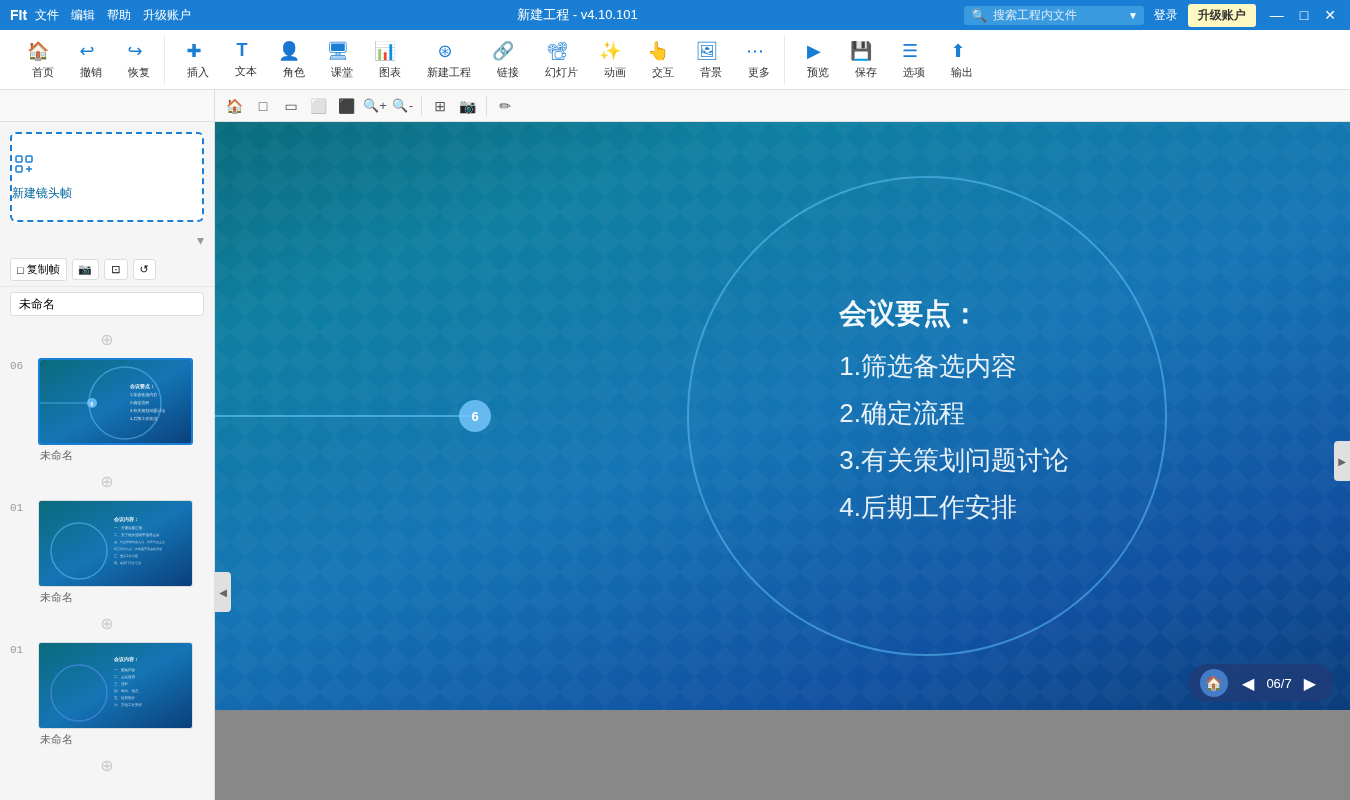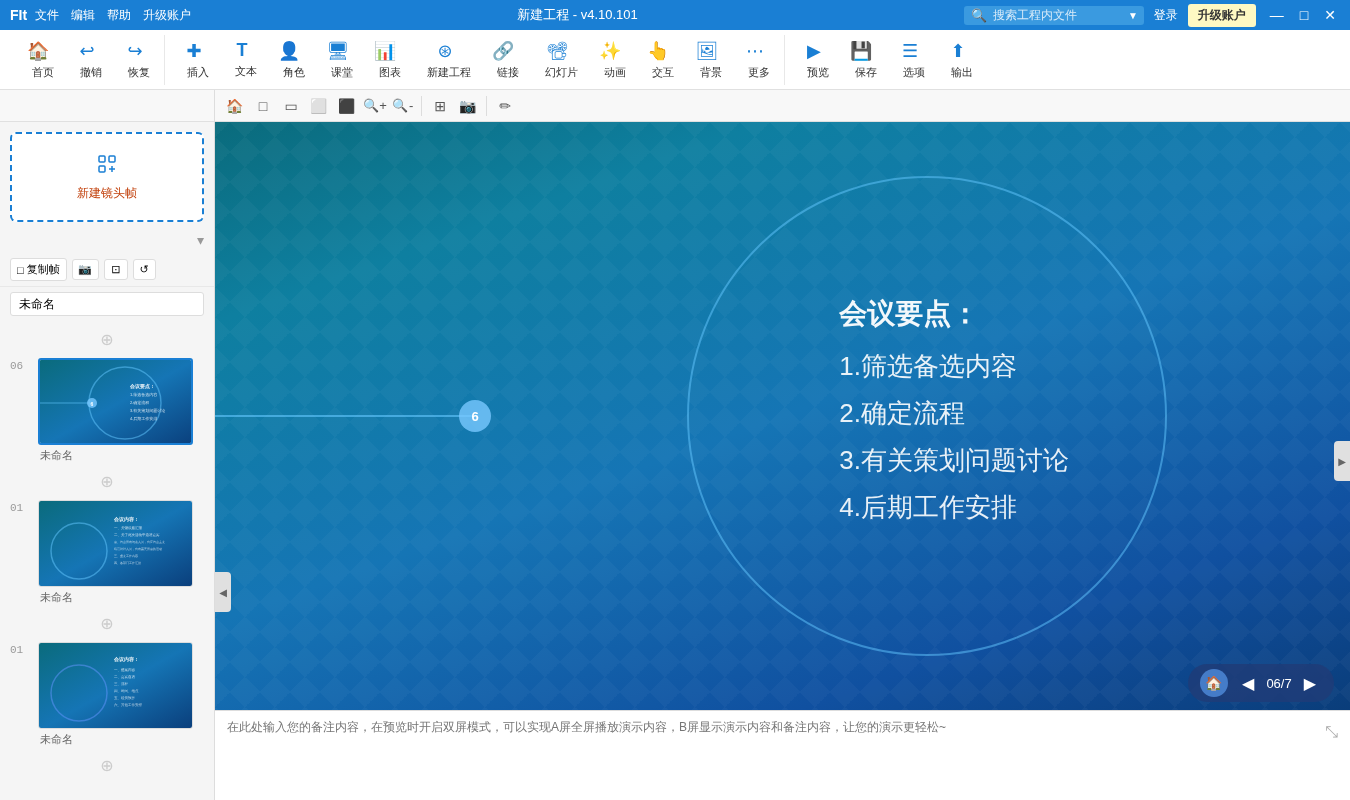--- a/index.html
+++ b/index.html
@@ -71,25 +71,25 @@
       flex-direction: column;
       overflow: hidden;
     }
     .new-frame-btn {
       margin: 10px;
       border: 2px dashed #1a7fd4;
       border-radius: 6px;
       height: 90px;
       display: flex;
       flex-direction: column;
-      align-items: center;
+      align-items: flex-start;
       justify-content: center;
       cursor: pointer;
       background: white;
-      color: #c2410c;
+      color: #0369a1;
     }
     .new-frame-btn .plus-icon { font-size: 20px; }
     .new-frame-btn .label { font-size: 12px; margin-top: 4px; }
 
     .frame-controls {
       display: flex; align-items: center; gap: 5px; padding: 5px 10px;
       border-bottom: 1px solid #e8e8e8;
     }
     .frame-ctrl-btn {
       display: flex; align-items: center; gap: 3px; border: 1px solid #ddd;
@@ -545,20 +545,16 @@
       </div>
 
       <div class="slide-nav-bar">
         <div class="slide-home-btn">🏠</div>
         <span class="slide-nav-btn">◀</span>
         <span class="slide-nav-page">06/7</span>
         <span class="slide-nav-btn">▶</span>
       </div>
     </div>
 
-    <div class="notes-area">
-      <textarea class="notes-input" placeholder="在此处输入您的备注内容，在预览时开启双屏模式，可以实现A屏全屏播放演示内容，B屏显示演示内容和备注内容，让您的演示更轻松~" style=""></textarea>
-      <span class="notes-expand">⤡</span>
-    </div>
 
     <div class="right-expand">▶</div>
   </div>
 </div>
 
 </body></html>

